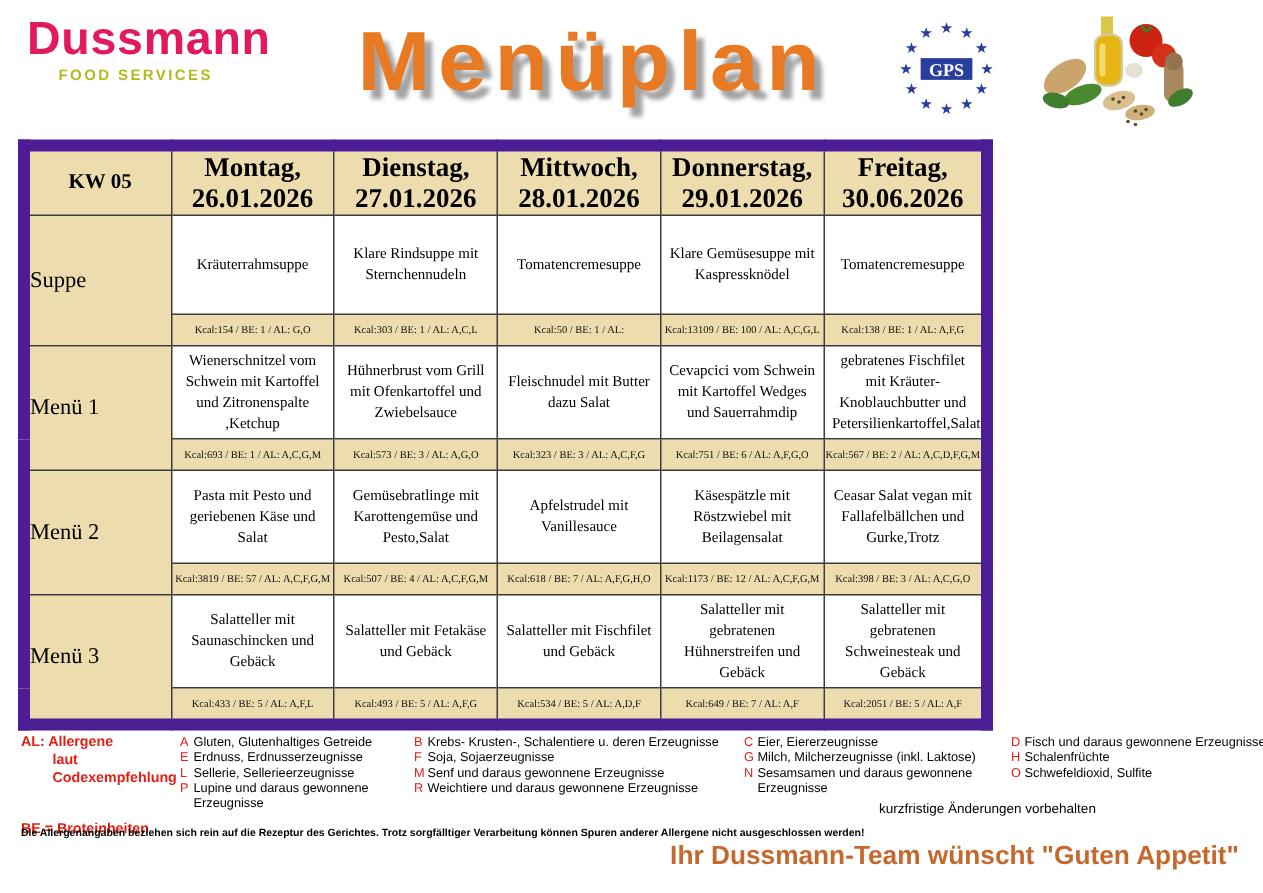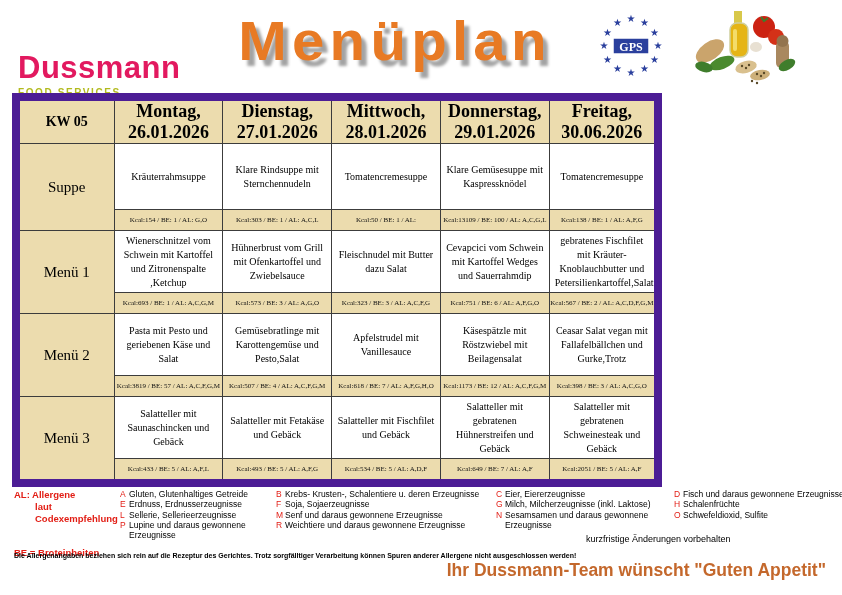--- a/index.html
+++ b/index.html
@@ -1,36 +1,36 @@
 <!DOCTYPE html>
 <html><head>
 <meta charset="utf-8">
 <style>
   html,body{margin:0;padding:0;background:#fff;}
   .page{position:relative;width:842px;height:595px;background:#fff;overflow:hidden;
         font-family:"Liberation Sans",sans-serif;color:#000;}
 
   
   .brand{position:absolute;left:18px;top:10px;}
-  .brand-name{font-size:31px;font-weight:bold;color:#e2195f;letter-spacing:0.5px;line-height:1;margin-top:42px;}
-  .brand-sub{font-size:10px;font-weight:bold;color:#b2ba1e;letter-spacing:1.6px;margin-top:4px;}
+  .brand-name{font-size:31px;font-weight:bold;color:#e2195f;letter-spacing:0.5px;line-height:1;}
+  .brand-sub{font-size:10px;font-weight:bold;color:#b2ba1e;letter-spacing:1.6px;margin-top:4px;margin-left:21px;}
   .title{position:absolute;left:195px;top:13px;width:400px;text-align:center;
          font-size:56px;font-weight:bold;color:#e87a24;letter-spacing:5px;
          text-shadow:5px 6px 3px #a3a3a3;transform:scaleX(1.04);line-height:1;}
   .gps{position:absolute;left:596px;top:9px;width:70px;height:74px;}
   .food{position:absolute;left:688px;top:5px;width:108px;height:84px;}
 
   
   table.menu{position:absolute;left:12px;top:93px;width:650px;border-collapse:collapse;
              table-layout:fixed;border:8px solid #4c1d95;font-family:Liberation Serif, serif;}
   table.menu th,table.menu td{border:1px solid #3c3c3c;padding:0;}
   col.c-kw{width:98px;}
   .head-row th{height:40px;background:#ecdcae;font-size:18px;font-weight:bold;text-align:center;}
   .head-row th.kw{font-size:14px;}
-  .row-label{background:#ecdcae;text-align:center;font-size:15px;font-weight:400;}
+  .row-label{background:#ecdcae;text-align:left;font-size:15px;font-weight:400;}
   .text-row td.menu-cell{background:#fff;vertical-align:middle;}
   .text-row.tall td{height:65px;}
   .text-row.std td{height:61px;}
   .menu-text{font-size:10px;line-height:1.4;text-align:center;padding:2px 5px;}
   .strip-row td{height:20px;background:#ecdcae;font-size:7px;text-align:center;
                 vertical-align:middle;color:#111;}
 
   
   .legend{position:absolute;left:14px;top:489px;width:816px;display:flex;}
   .lg-head{width:106px;flex:none;font-size:9.5px;font-weight:bold;color:#e21d14;line-height:1.25;}

